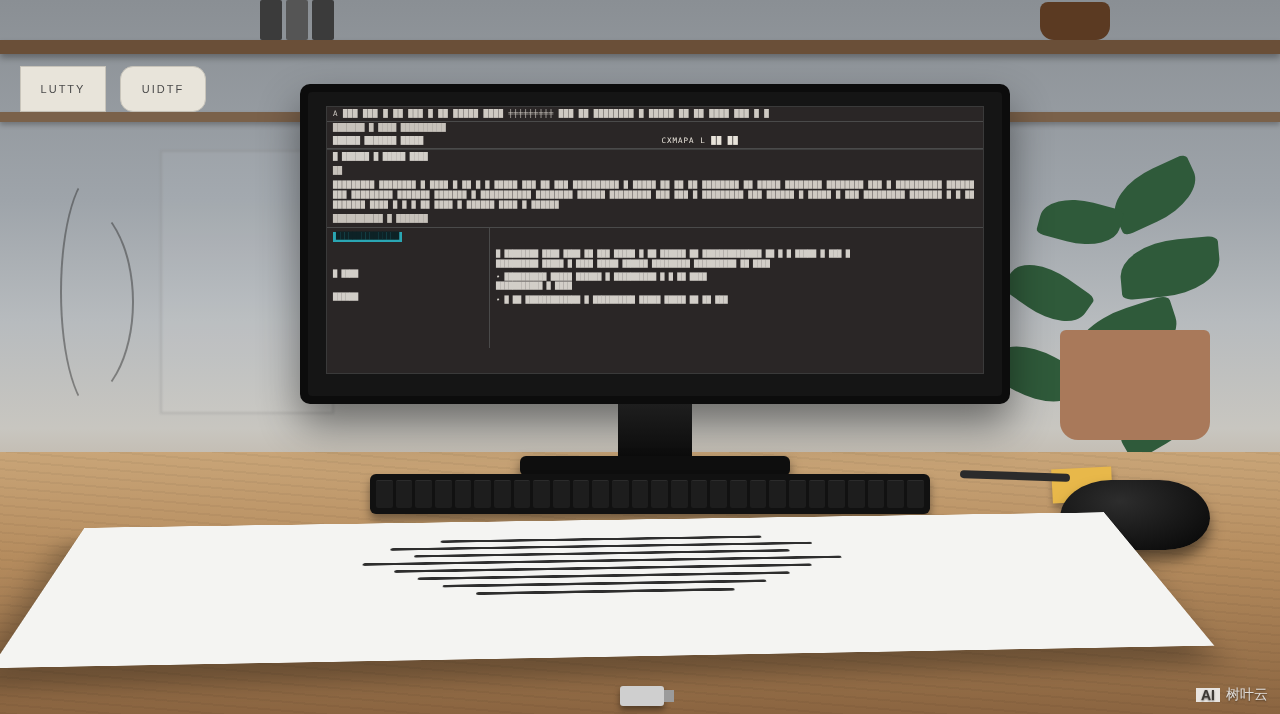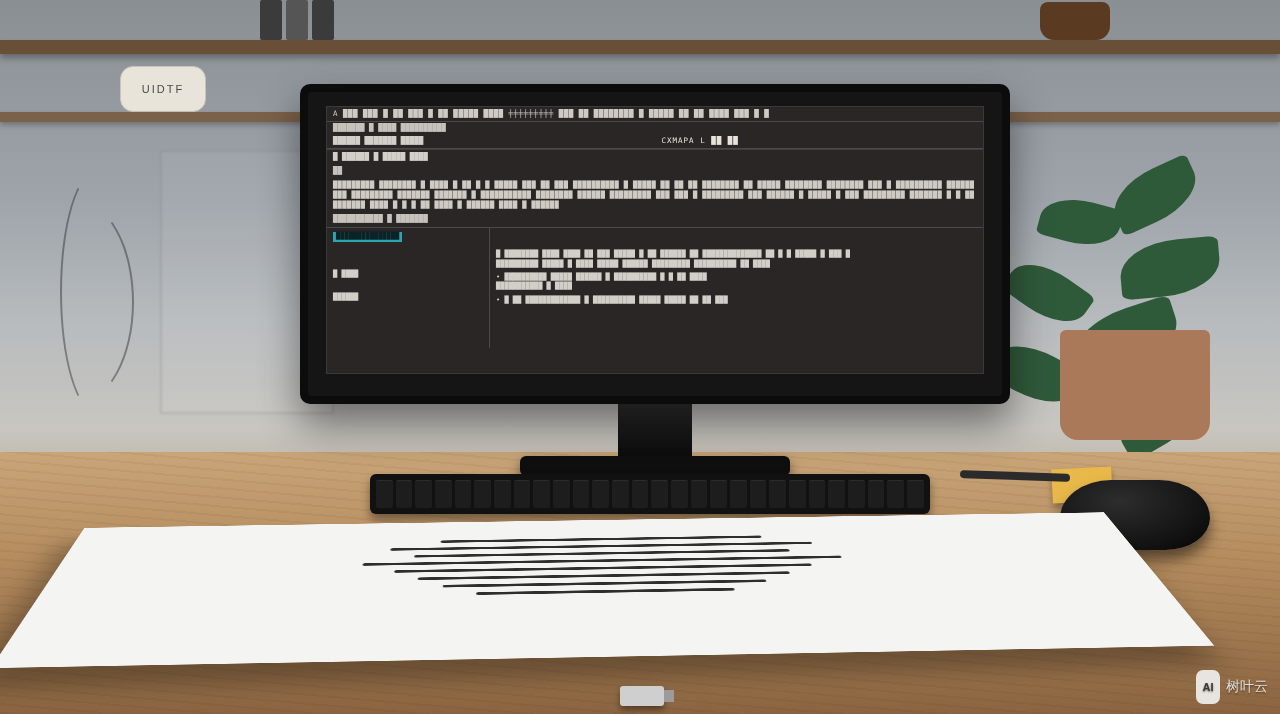--- a/index.html
+++ b/index.html
@@ -48,32 +48,33 @@
   .pen{position:absolute;right:210px;top:472px;width:110px;height:8px;background:#2b2b2b;border-radius:4px;transform:rotate(2deg);}
   .sticky{position:absolute;right:168px;top:468px;width:60px;height:34px;background:#e8b84a;transform:rotate(-3deg);box-shadow:0 4px 6px rgba(0,0,0,.3);}
   
   .paper{position:absolute;left:90px;top:520px;width:1020px;height:260px;background:#f4f4f2;transform:perspective(1400px) rotateX(64deg) rotateZ(-2deg);transform-origin:top center;box-shadow:-10px 30px 30px rgba(0,0,0,.3);padding:30px 120px;box-sizing:border-box;}
   .paper .pline{height:5px;background:#2e2e2e;margin:10px auto;border-radius:2px;}
   
   .usb{position:absolute;left:620px;bottom:8px;width:44px;height:20px;background:#cfcfcf;border-radius:3px;box-shadow:0 4px 6px rgba(0,0,0,.4);}
   .usb::after{content:"";position:absolute;right:-10px;top:4px;width:10px;height:12px;background:#9b9b9b;}
   
   .watermark{position:absolute;right:12px;bottom:10px;display:flex;align-items:center;gap:6px;color:#e9e9e9;font-size:14px;opacity:.9;text-shadow:0 1px 2px rgba(0,0,0,.6);}
-  .wm-badge{width:24px;height:34px;background:#f2f2f2;color:#333;border-radius:7px;display:flex;align-items:center;justify-content:center;font-size:11px;font-weight:700;}
+  .wm-badge{width:24px;height:14px;background:#f2f2f2;color:#333;border-radius:0;display:flex;align-items:center;justify-content:center;font-size:14px;font-weight:700;}
 </style>
 </head>
 <body>
 
 <div class="scene">
 
   <div class="shelf"></div>
   <div class="binder b1"></div>
   <div class="binder b2"></div>
   <div class="binder b3"></div>
   <div class="mug"></div>
+  <div class="booklabel bl1">LUTTY</div>
   <div class="booklabel bl2">UIDTF</div>
   <div class="shelf2"></div>
 
   <div class="frame"></div>
   <div class="plant-left"></div>
 
   <div class="plant-right">
     <div class="leaf" style="right:40px;top:40px;width:90px;height:50px;transform:rotate(-25deg);"></div>
     <div class="leaf" style="right:120px;top:70px;width:80px;height:44px;transform:rotate(15deg);"></div>
     <div class="leaf" style="right:20px;top:110px;width:100px;height:56px;transform:rotate(-5deg);"></div>

